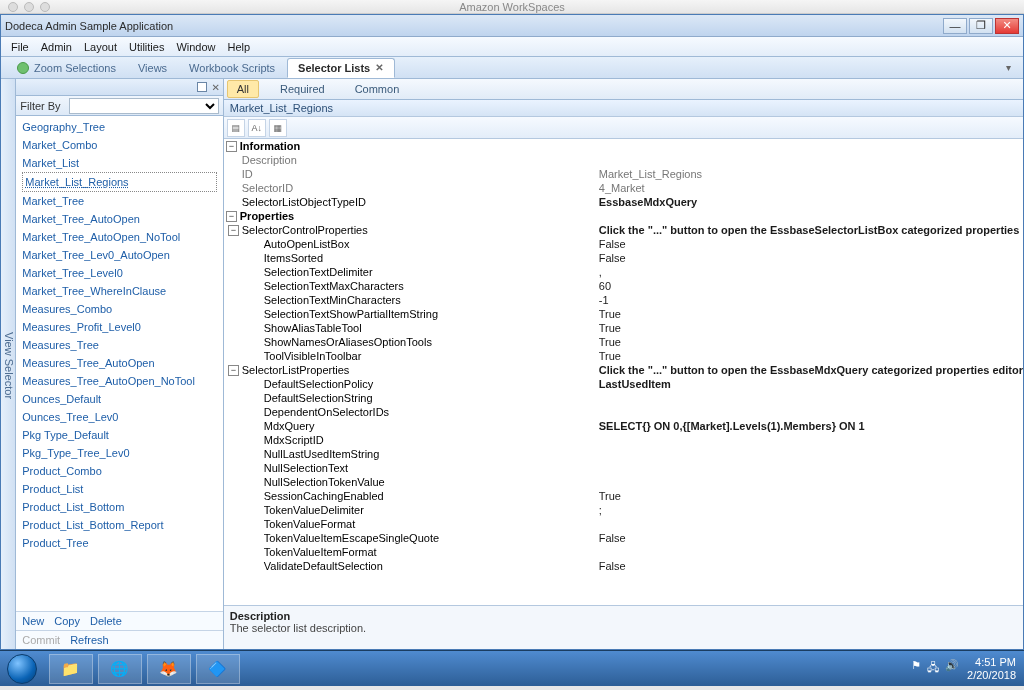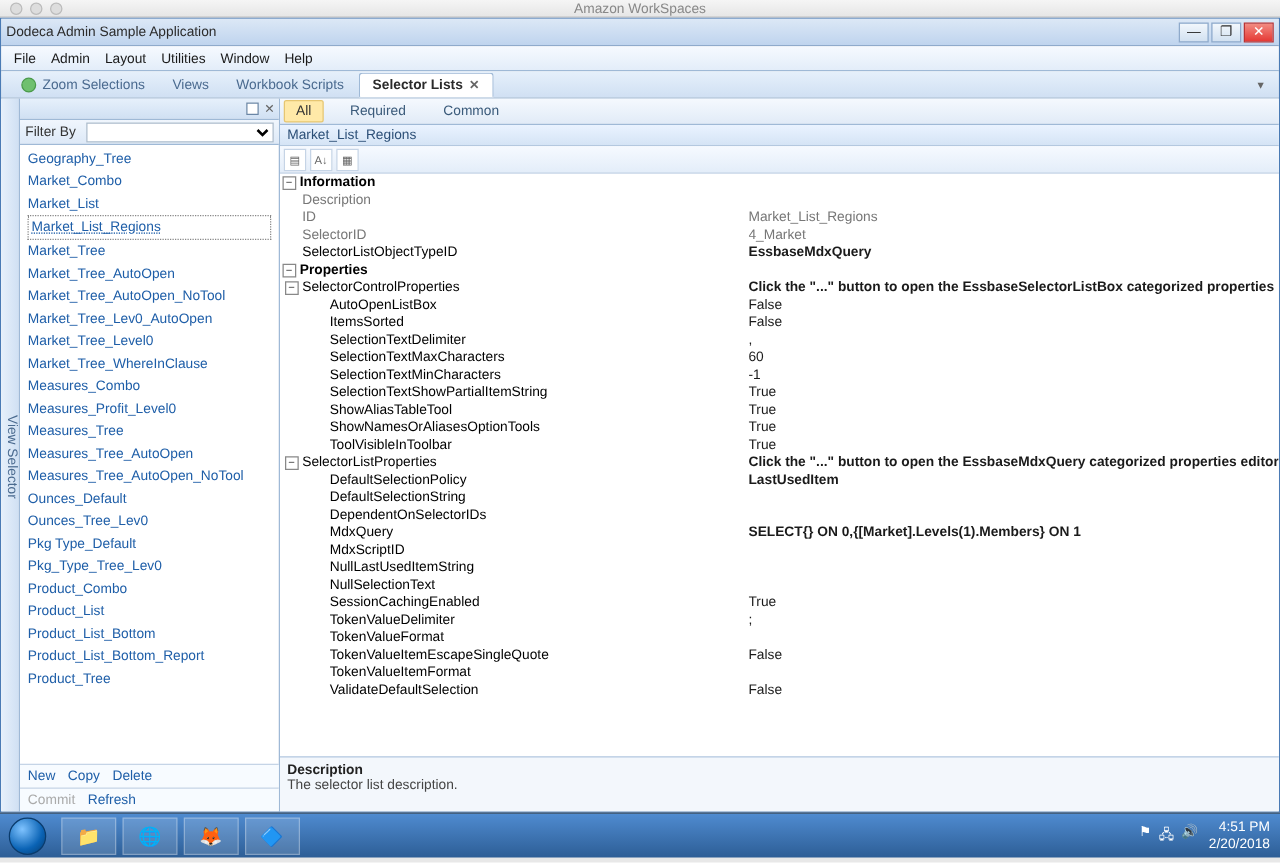--- a/index.html
+++ b/index.html
@@ -320,20 +320,26 @@
             <div class="grid-cell2"></div>
           </div>
           <div class="grid-row">
             <div class="grid-cell1">
               <span class="lvl2">NullSelectionText</span>
             </div>
             <div class="grid-cell2"></div>
           </div>
           <div class="grid-row">
             <div class="grid-cell1">
+              <span class="lvl2">NullSelectionTokenValue</span>
+            </div>
+            <div class="grid-cell2"></div>
+          </div>
+          <div class="grid-row">
+            <div class="grid-cell1">
               <span class="lvl2">SessionCachingEnabled</span>
             </div>
             <div class="grid-cell2">True</div>
           </div>
           <div class="grid-row">
             <div class="grid-cell1">
               <span class="lvl2">TokenValueDelimiter</span>
             </div>
             <div class="grid-cell2">;</div>
           </div>

